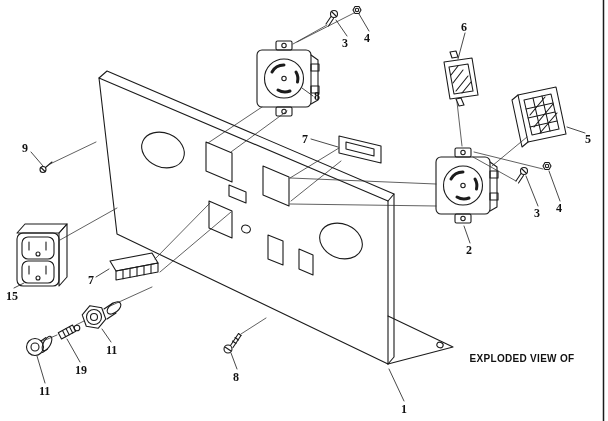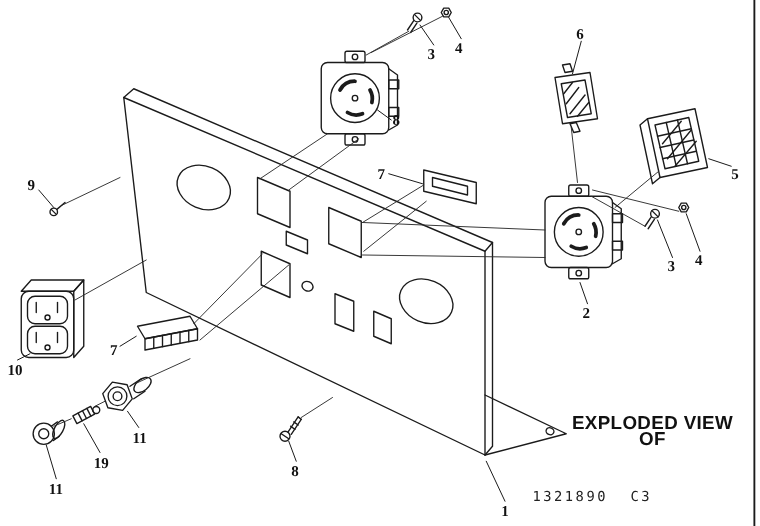--- a/index.html
+++ b/index.html
@@ -6,23 +6,23 @@
   .stage{
     position:relative;width:608px;height:421px;background:#ffffff;
     font-family:"Liberation Serif", serif;overflow:hidden;
   }
   .stage svg{position:absolute;left:0;top:0;}
   .callout{
     position:absolute;font-family:"Liberation Serif", serif;
     font-size:12px;font-weight:700;color:#111;line-height:14px;
   }
   .caption{
-    position:absolute;left:452px;top:332px;width:140px;text-align:center;
+    position:absolute;left:452px;top:352px;width:140px;text-align:center;
     font-family:"Liberation Sans", sans-serif;font-weight:700;color:#111;
-    font-size:15px;line-height:13px;letter-spacing:.3px;
+    font-size:10px;line-height:13px;letter-spacing:.3px;
   }
   .drawing-number{
     position:absolute;left:426px;top:391px;display:flex;gap:18px;
     font-family:"DejaVu Sans Mono", monospace;font-size:11px;color:#222;
     letter-spacing:2px;
   }
 </style>
 </head>
 <body>
 
@@ -235,30 +235,26 @@
   <span class="callout" style="left:342px;top:36px">3</span>
   <span class="callout" style="left:364px;top:31px">4</span>
   <span class="callout" style="left:314px;top:89px">8</span>
   <span class="callout" style="left:461px;top:20px">6</span>
   <span class="callout" style="left:585px;top:132px">5</span>
   <span class="callout" style="left:22px;top:141px">9</span>
   <span class="callout" style="left:302px;top:132px">7</span>
   <span class="callout" style="left:466px;top:243px">2</span>
   <span class="callout" style="left:534px;top:206px">3</span>
   <span class="callout" style="left:556px;top:201px">4</span>
-  <span class="callout" style="left:6px;top:289px">10</span>
+  <span class="callout" style="left:6px;top:289px">15</span>
   <span class="callout" style="left:88px;top:273px">7</span>
   <span class="callout" style="left:106px;top:343px">11</span>
   <span class="callout" style="left:75px;top:363px">19</span>
   <span class="callout" style="left:39px;top:384px">11</span>
   <span class="callout" style="left:233px;top:370px">8</span>
   <span class="callout" style="left:401px;top:402px">1</span>
 
   <div class="caption">
     <div>EXPLODED VIEW OF</div>
   </div>
 
-  <div class="drawing-number">
-    <span>1321890</span>
-    <span>C3</span>
-  </div>
 
 </div>
 
 </body></html>

